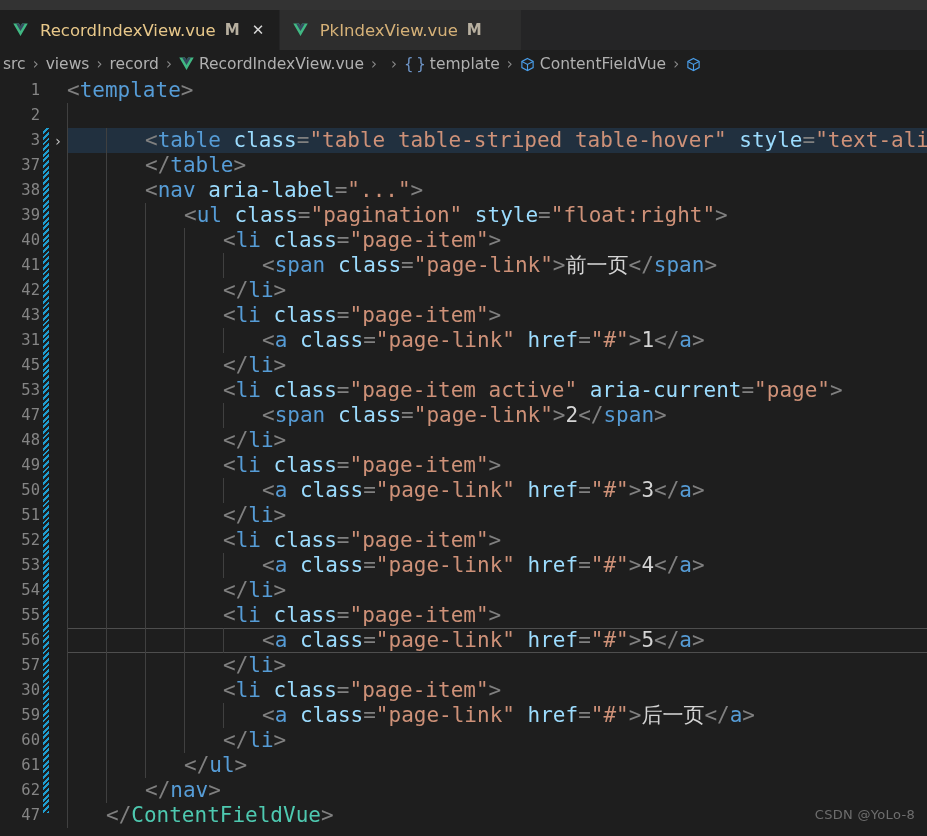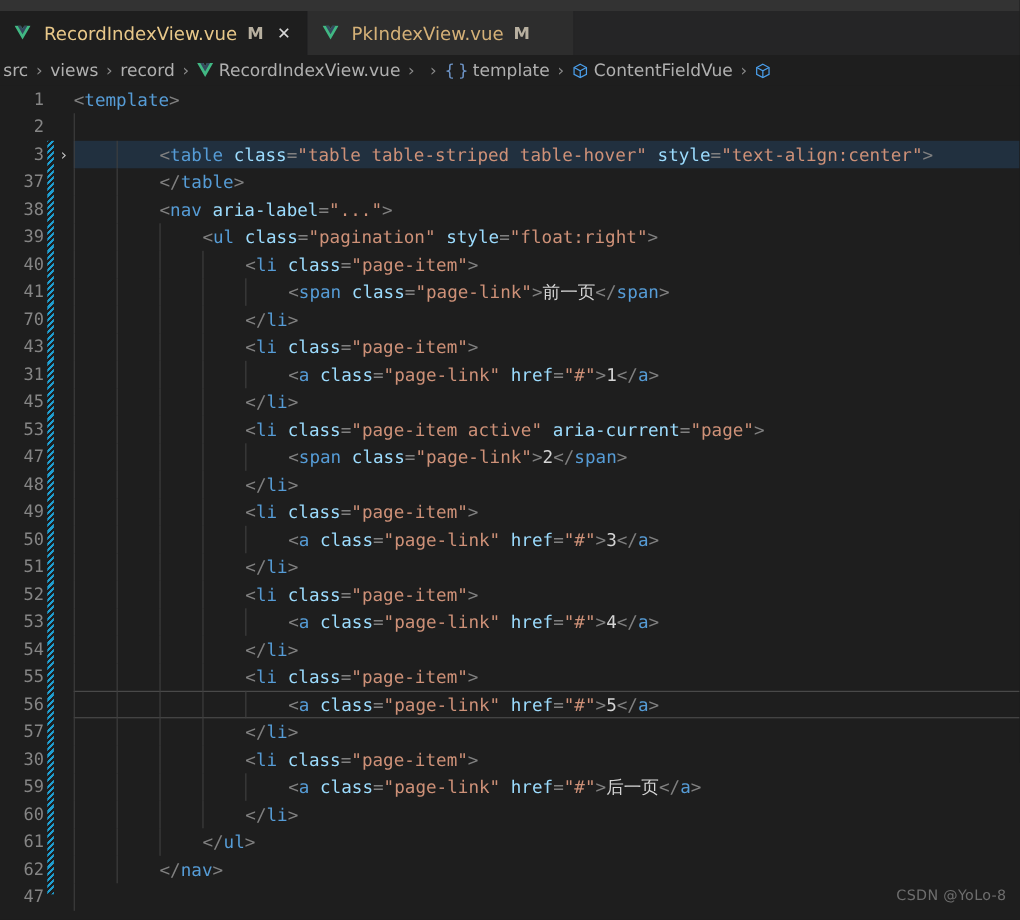--- a/index.html
+++ b/index.html
@@ -89,21 +89,21 @@
     font-family: "DejaVu Sans Mono", monospace;
     font-size: 15.5px;
     line-height: 25px;
     color: #858585;
     z-index: 4;
   }
   .code {
     position: absolute; left: 67px; top: 0; height: 25px;
     line-height: 25px;
     font-family: "DejaVu Sans Mono", monospace;
-    font-size: 16px;
+    font-size: 21px;
     white-space: pre;
     color: #d4d4d4;
     z-index: 3;
     letter-spacing: 0px;
   }
   
   .row.folded .foldbg {
     position: absolute; left: 67px; top: 0; width: 860px; height: 25px;
     background: #21303f; z-index: 1;
   }
@@ -373,21 +373,21 @@
         </div>
         <div class="row" style="top: 150px; position: absolute;">
           <div class="ln">40</div>
           <div class="code" style="left:223px"><span class="pn">&lt;</span><span class="tag">li</span><span class="txt"> </span><span class="atr">class</span><span class="pn">=</span><span class="str">"page-item"</span><span class="pn">&gt;</span></div>
         </div>
         <div class="row" style="top: 175px; position: absolute;">
           <div class="ln">41</div>
           <div class="code" style="left:262px"><span class="pn">&lt;</span><span class="tag">span</span><span class="txt"> </span><span class="atr">class</span><span class="pn">=</span><span class="str">"page-link"</span><span class="pn">&gt;</span><span class="txt">前一页</span><span class="pn">&lt;/</span><span class="tag">span</span><span class="pn">&gt;</span></div>
         </div>
         <div class="row" style="top: 200px; position: absolute;">
-          <div class="ln">70</div>
+          <div class="ln">42</div>
           <div class="code" style="left:223px"><span class="pn">&lt;/</span><span class="tag">li</span><span class="pn">&gt;</span></div>
         </div>
         <div class="row" style="top: 225px; position: absolute;">
           <div class="ln">43</div>
           <div class="code" style="left:223px"><span class="pn">&lt;</span><span class="tag">li</span><span class="txt"> </span><span class="atr">class</span><span class="pn">=</span><span class="str">"page-item"</span><span class="pn">&gt;</span></div>
         </div>
         <div class="row" style="top: 250px; position: absolute;">
           <div class="ln">31</div>
           <div class="code" style="left:262px"><span class="pn">&lt;</span><span class="tag">a</span><span class="txt"> </span><span class="atr">class</span><span class="pn">=</span><span class="str">"page-link"</span><span class="txt"> </span><span class="atr">href</span><span class="pn">=</span><span class="str">"#"</span><span class="pn">&gt;</span><span class="txt">1</span><span class="pn">&lt;/</span><span class="tag">a</span><span class="pn">&gt;</span></div>
         </div>
@@ -459,18 +459,19 @@
         <div class="row" style="top: 675px; position: absolute;">
           <div class="ln">61</div>
           <div class="code" style="left:184px"><span class="pn">&lt;/</span><span class="tag">ul</span><span class="pn">&gt;</span></div>
         </div>
         <div class="row" style="top: 700px; position: absolute;">
           <div class="ln">62</div>
           <div class="code" style="left:145px"><span class="pn">&lt;/</span><span class="tag">nav</span><span class="pn">&gt;</span></div>
         </div>
         <div class="row" style="top: 725px; position: absolute;">
           <div class="ln">47</div>
+          <div class="code" style="left:106px"><span class="pn">&lt;/</span><span class="cmp">ContentFieldVue</span><span class="pn">&gt;</span></div>
         </div>
       </div>
   </div>
 
   <div class="watermark">CSDN @YoLo-8</div>
 </div>
 
 </body></html>

